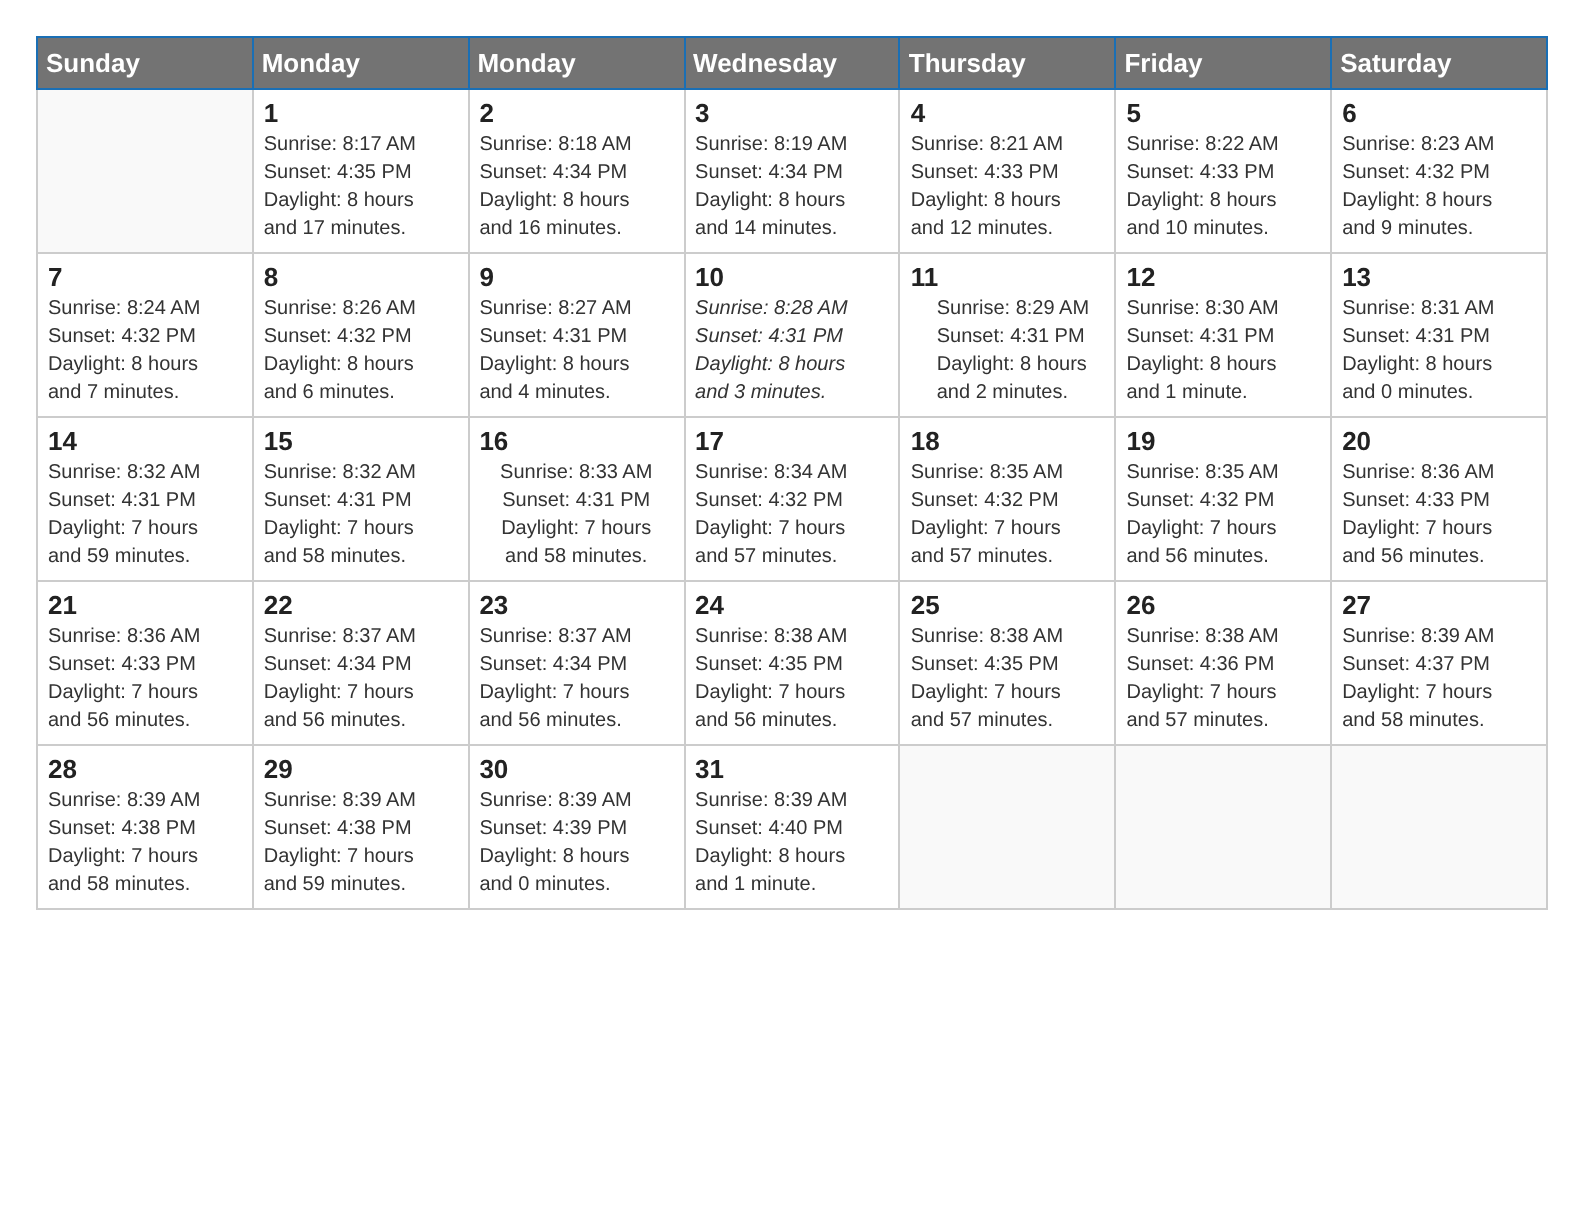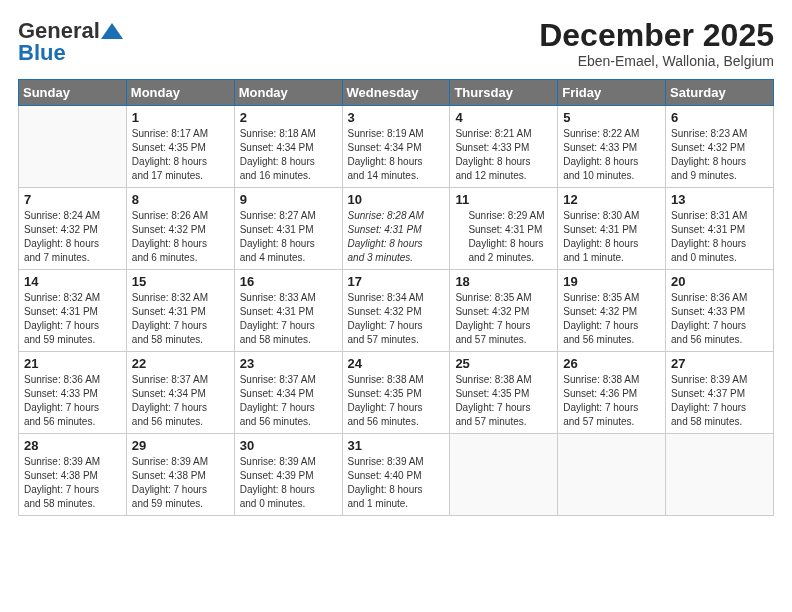--- a/index.html
+++ b/index.html
@@ -76,35 +76,20 @@
     .day-info {
       font-size: 10px;
       line-height: 1.4;
       color: #333;
     }
   </style>
 </head>
 <body>
 
 <div class="page">
-  <div class="header">
-    <div class="logo">
-      <div style="display:flex;align-items:center;">
-        <span style="font-size:22px;font-weight:bold;color:#333;">General</span>
-        <svg width="22" height="16" viewBox="0 0 22 16" style="margin:0 1px;">
-          <polygon points="0,16 11,0 22,16" fill="#1a6fb5"></polygon>
-        </svg>
-      </div>
-      <span style="font-size:22px;font-weight:bold;color:#1a6fb5;margin-top:-4px;">Blue</span>
-    </div>
-    <div class="title-block">
-      <div class="month-title">December 2025</div>
-      <div class="location">Eben-Emael, Wallonia, Belgium</div>
-    </div>
-  </div>
 
   <table class="calendar">
     <thead>
       <tr>
       <th>Sunday</th>
           <th>Monday</th>
           <th>Monday</th>
           <th>Wednesday</th>
           <th>Thursday</th>
           <th>Friday</th>
@@ -218,21 +203,21 @@
           </td>
           <td>
             <span class="day-number">15</span>
             <div class="day-info" style="white-space: pre-line;">Sunrise: 8:32 AM
 Sunset: 4:31 PM
 Daylight: 7 hours
 and 58 minutes.</div>
           </td>
           <td>
             <span class="day-number">16</span>
-            <div class="day-info" style="white-space: pre-line;">Sunrise: 8:33 AM
+            <div class="day-info" style="white-space: pre-line; text-align: center;">Sunrise: 8:33 AM
 Sunset: 4:31 PM
 Daylight: 7 hours
 and 58 minutes.</div>
           </td>
           <td>
             <span class="day-number">17</span>
             <div class="day-info" style="white-space: pre-line;">Sunrise: 8:34 AM
 Sunset: 4:32 PM
 Daylight: 7 hours
 and 57 minutes.</div>

